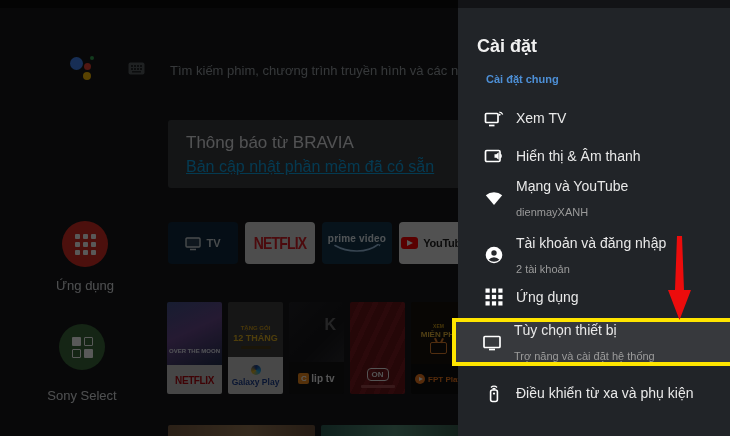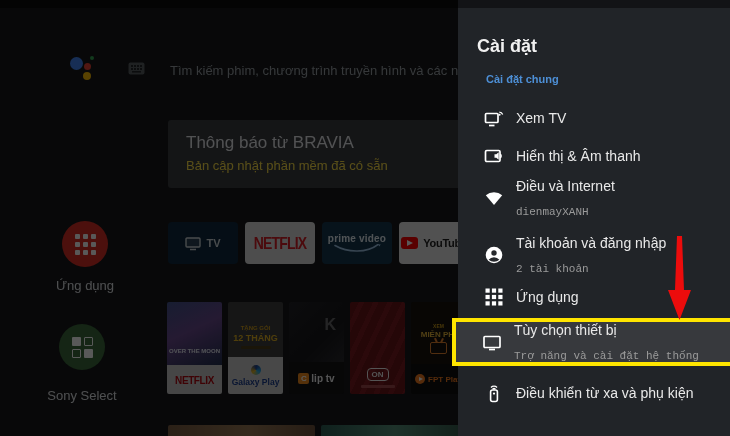--- a/index.html
+++ b/index.html
@@ -16,21 +16,21 @@
   .dot-blue{left:8px;top:7px;width:13px;height:13px;background:#4285f4;}
   .dot-green{left:28px;top:6px;width:4px;height:4px;background:#34a853;}
   .dot-red{left:22px;top:13px;width:7px;height:7px;background:#ea4335;}
   .dot-yellow{left:21px;top:22px;width:8px;height:8px;background:#fbbc05;}
 
   .kbd{position:absolute;left:128px;top:61px;}
   .search-text{position:absolute;left:170px;top:63px;font-size:13px;color:#9aa0a6;white-space:nowrap;}
 
   .notif{position:absolute;left:168px;top:120px;width:296px;height:68px;background:#3a3c40;border-radius:3px;padding:13px 18px;}
   .notif-title{font-size:17px;color:#e8eaed;}
-  .notif-sub{font-size:13px;color:#fde047;margin-top:5px;}
+  .notif-sub{font-size:16px;color:#0ea5e9;margin-top:5px;text-decoration:underline;}
 
   .tiles{position:absolute;left:168px;top:222px;display:flex;gap:7px;}
   .tile{width:70px;height:42px;border-radius:4px;display:flex;align-items:center;justify-content:center;gap:5px;overflow:hidden;}
   .tile-tv{background:#10293f;}
   .tile-tv .tv-label{color:#cfd8dc;font-size:11px;font-weight:bold;}
   .tile-netflix{background:#dcdcdc;}
   .nfx{color:#d81f26;font-weight:bold;font-size:14px;letter-spacing:-.8px;transform:scaleY(1.2);}
   .tile-prime{background:#16384f;flex-direction:column;gap:0;}
   .prime-word{color:#e3edf4;font-size:10px;font-weight:bold;letter-spacing:.2px;}
   .tile-youtube{background:#e9e9e9;}
@@ -92,21 +92,21 @@
   .bcard-1{background:linear-gradient(90deg,#7a5c42,#9a7a56 55%,#6e523c);}
   .bcard-2{background:linear-gradient(90deg,#2e5f55,#57907a 50%,#33584a);}
 
   
   .panel{position:absolute;top:0;right:0;width:272px;height:436px;background:#212428;z-index:10;}
   .panel-title{position:absolute;left:19px;top:36px;font-size:18px;font-weight:bold;color:#f1f1f1;}
   .panel-section{position:absolute;left:19px;top:73px;font-size:11px;font-weight:bold;color:#4d8fd6;margin-left:9px;}
   .p-row{position:absolute;left:26px;right:10px;display:flex;align-items:center;gap:12px;}
   .p-icon{width:20px;height:20px;flex:0 0 20px;display:flex;align-items:center;justify-content:center;}
   .p-label{font-size:14px;color:#e9e9e9;white-space:nowrap;}
-  .p-sub{font-size:11px;color:#9b9b9b;margin-top:12px;white-space:nowrap;font-family:Liberation Mono, monospace;}
+  .p-sub{font-size:11px;color:#9b9b9b;margin-top:12px;white-space:nowrap;}
   .highlight-box{position:absolute;left:-6px;right:-6px;top:318px;height:48px;border:4px solid #ffe500;background:#37393d;z-index:11;}
   .highlight-box .p-row{position:absolute;left:26px;top:0;height:40px;}
   .arrow{position:absolute;left:202px;top:236px;z-index:12;}
 </style>
 </head>
 <body>
 
 <div class="stage">
 
   <div class="home">
@@ -274,21 +274,21 @@
       <span class="p-label">Hiển thị &amp; Âm thanh</span>
     </div>
 
     <div class="p-row" style="top:179px;height:38px;">
       <span class="p-icon">
         <svg width="20" height="20" viewBox="0 0 20 20">
           <path d="M10 17 L1.8 7.2 A13 13 0 0 1 18.2 7.2 Z" fill="#fff"></path>
         </svg>
       </span>
       <span>
-        <span class="p-label" style="display:block;">Điều và Internet</span>
+        <span class="p-label" style="display:block;">Mạng và YouTube</span>
         <span class="p-sub" style="display:block;">dienmayXANH</span>
       </span>
     </div>
 
     <div class="p-row" style="top:236px;height:38px;">
       <span class="p-icon">
         <svg width="20" height="20" viewBox="0 0 20 20">
           <circle cx="10" cy="10" r="8.3" fill="#fff"></circle>
           <circle cx="10" cy="8" r="2.7" fill="#26282c"></circle>
           <path d="M4.6 14.7a7 7 0 0 1 10.8 0 8.3 8.3 0 0 1-10.8 0z" fill="#26282c"></path>

